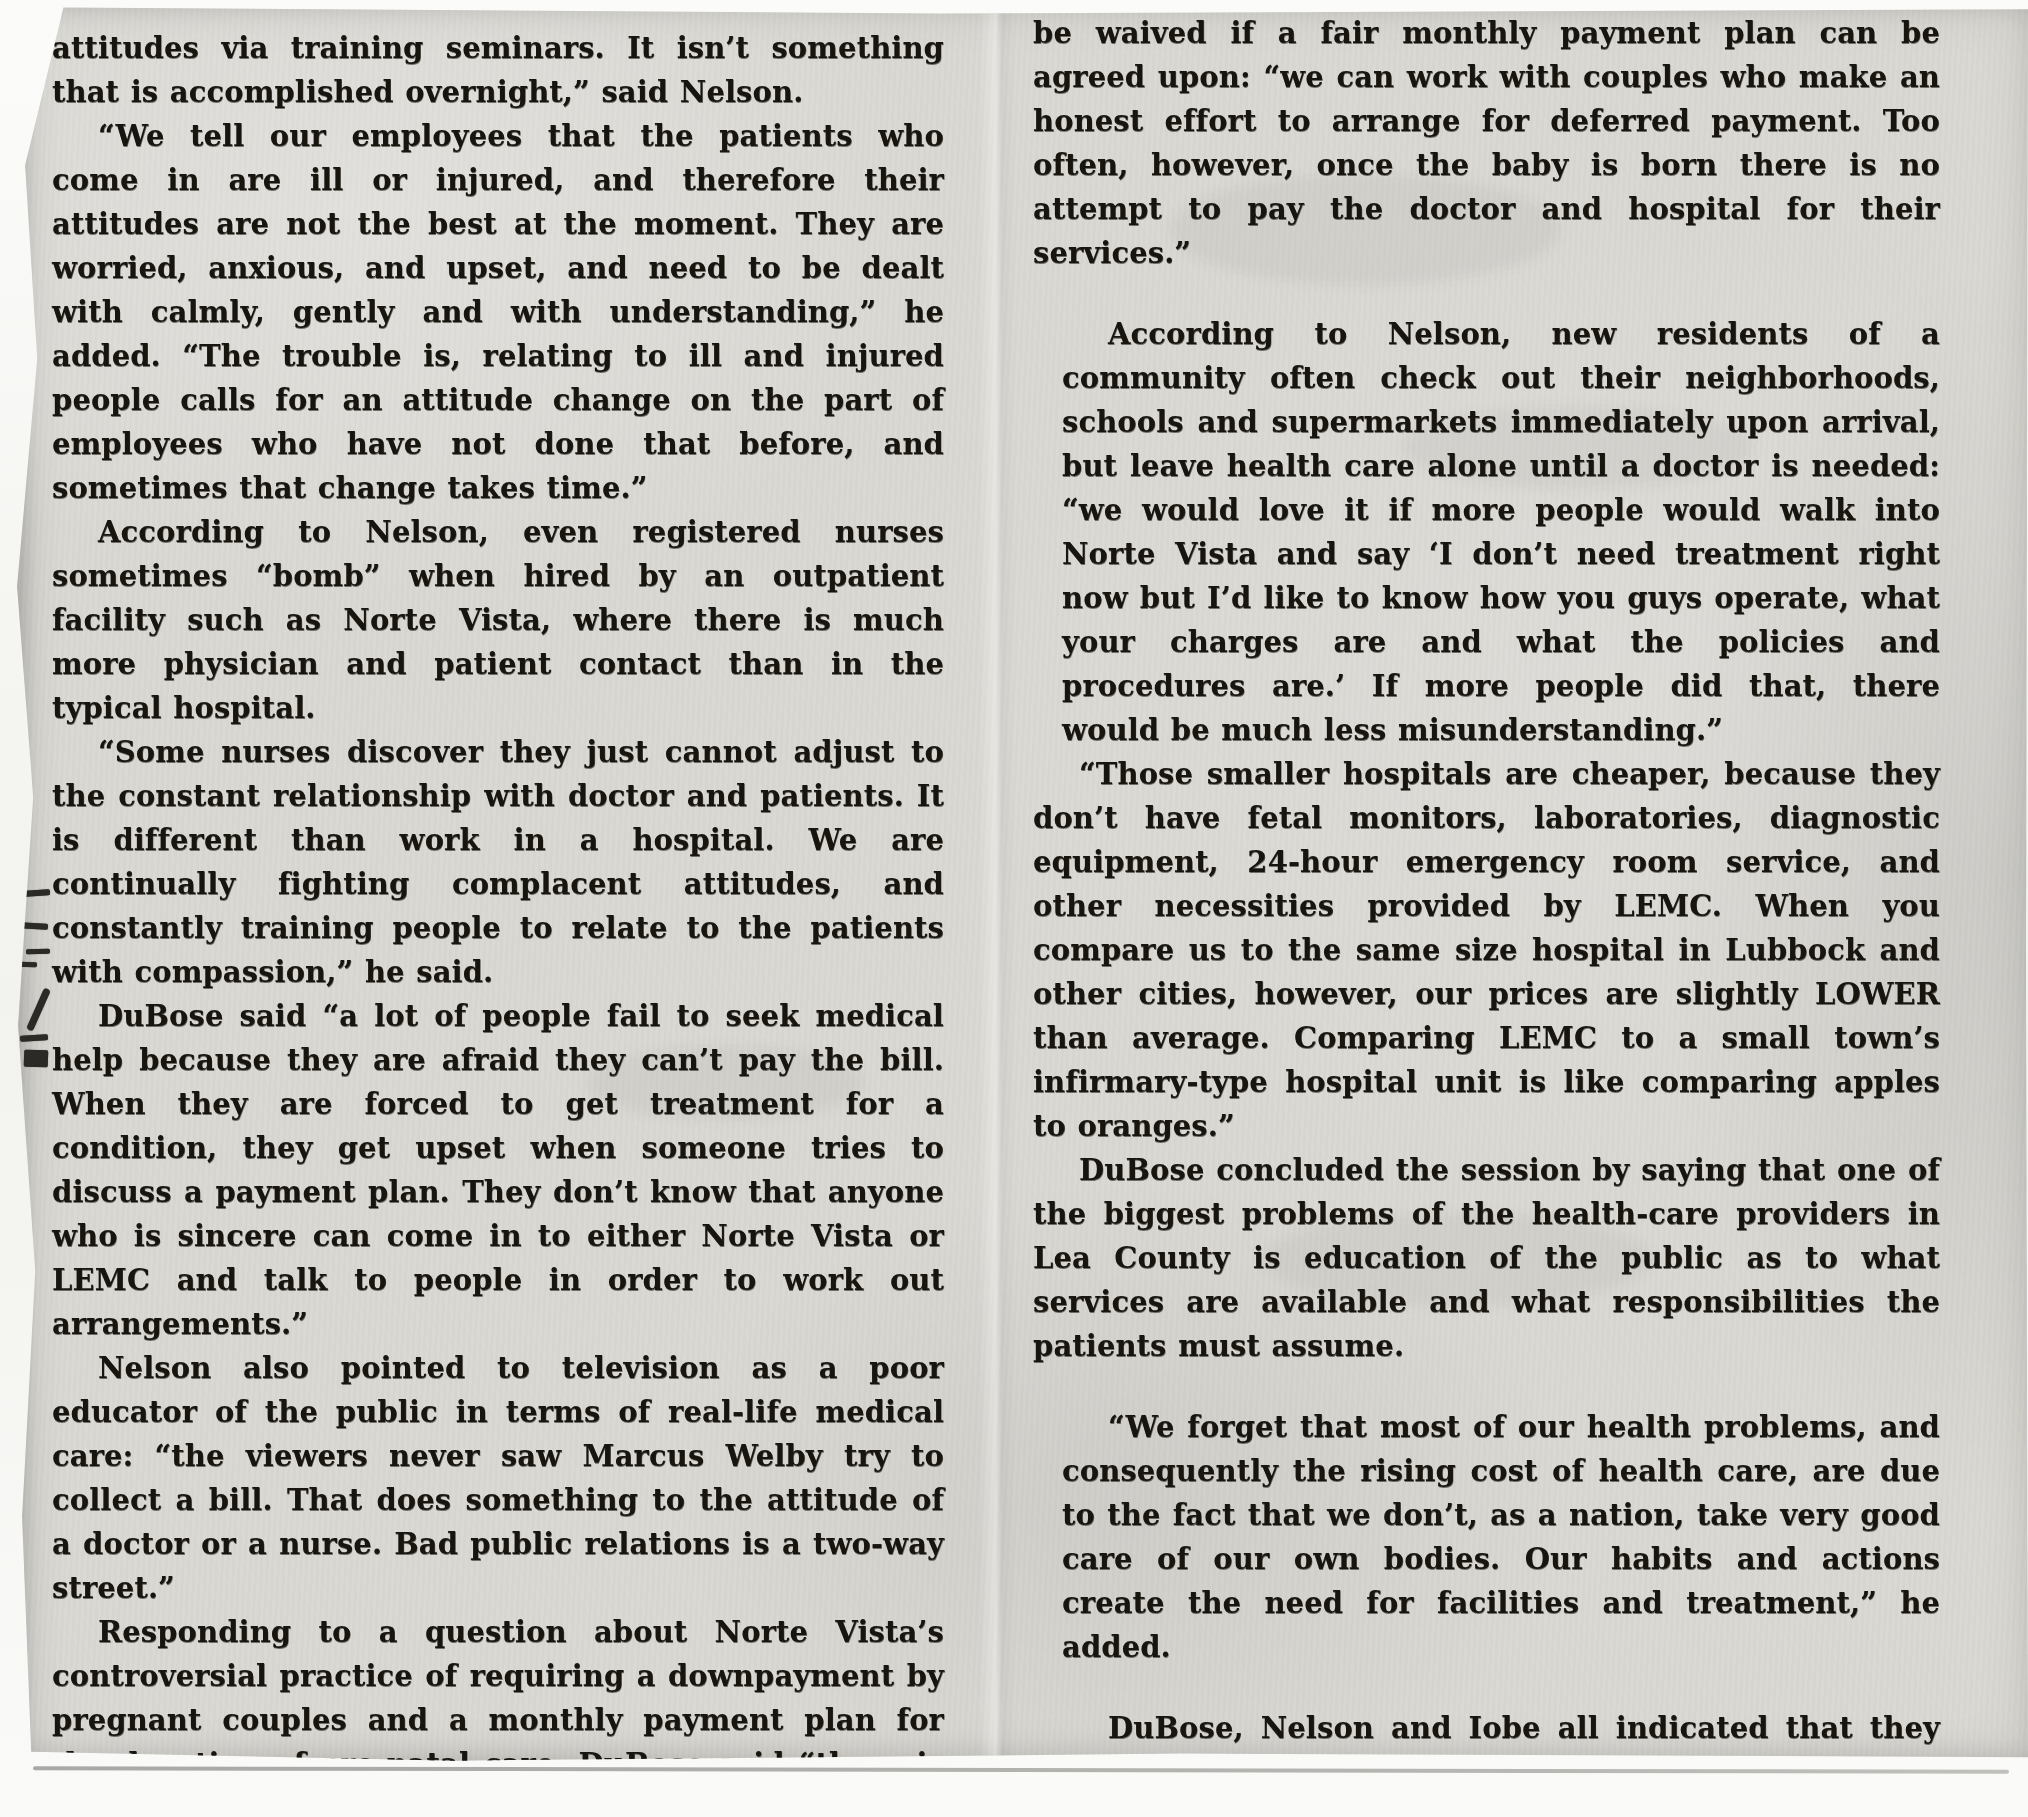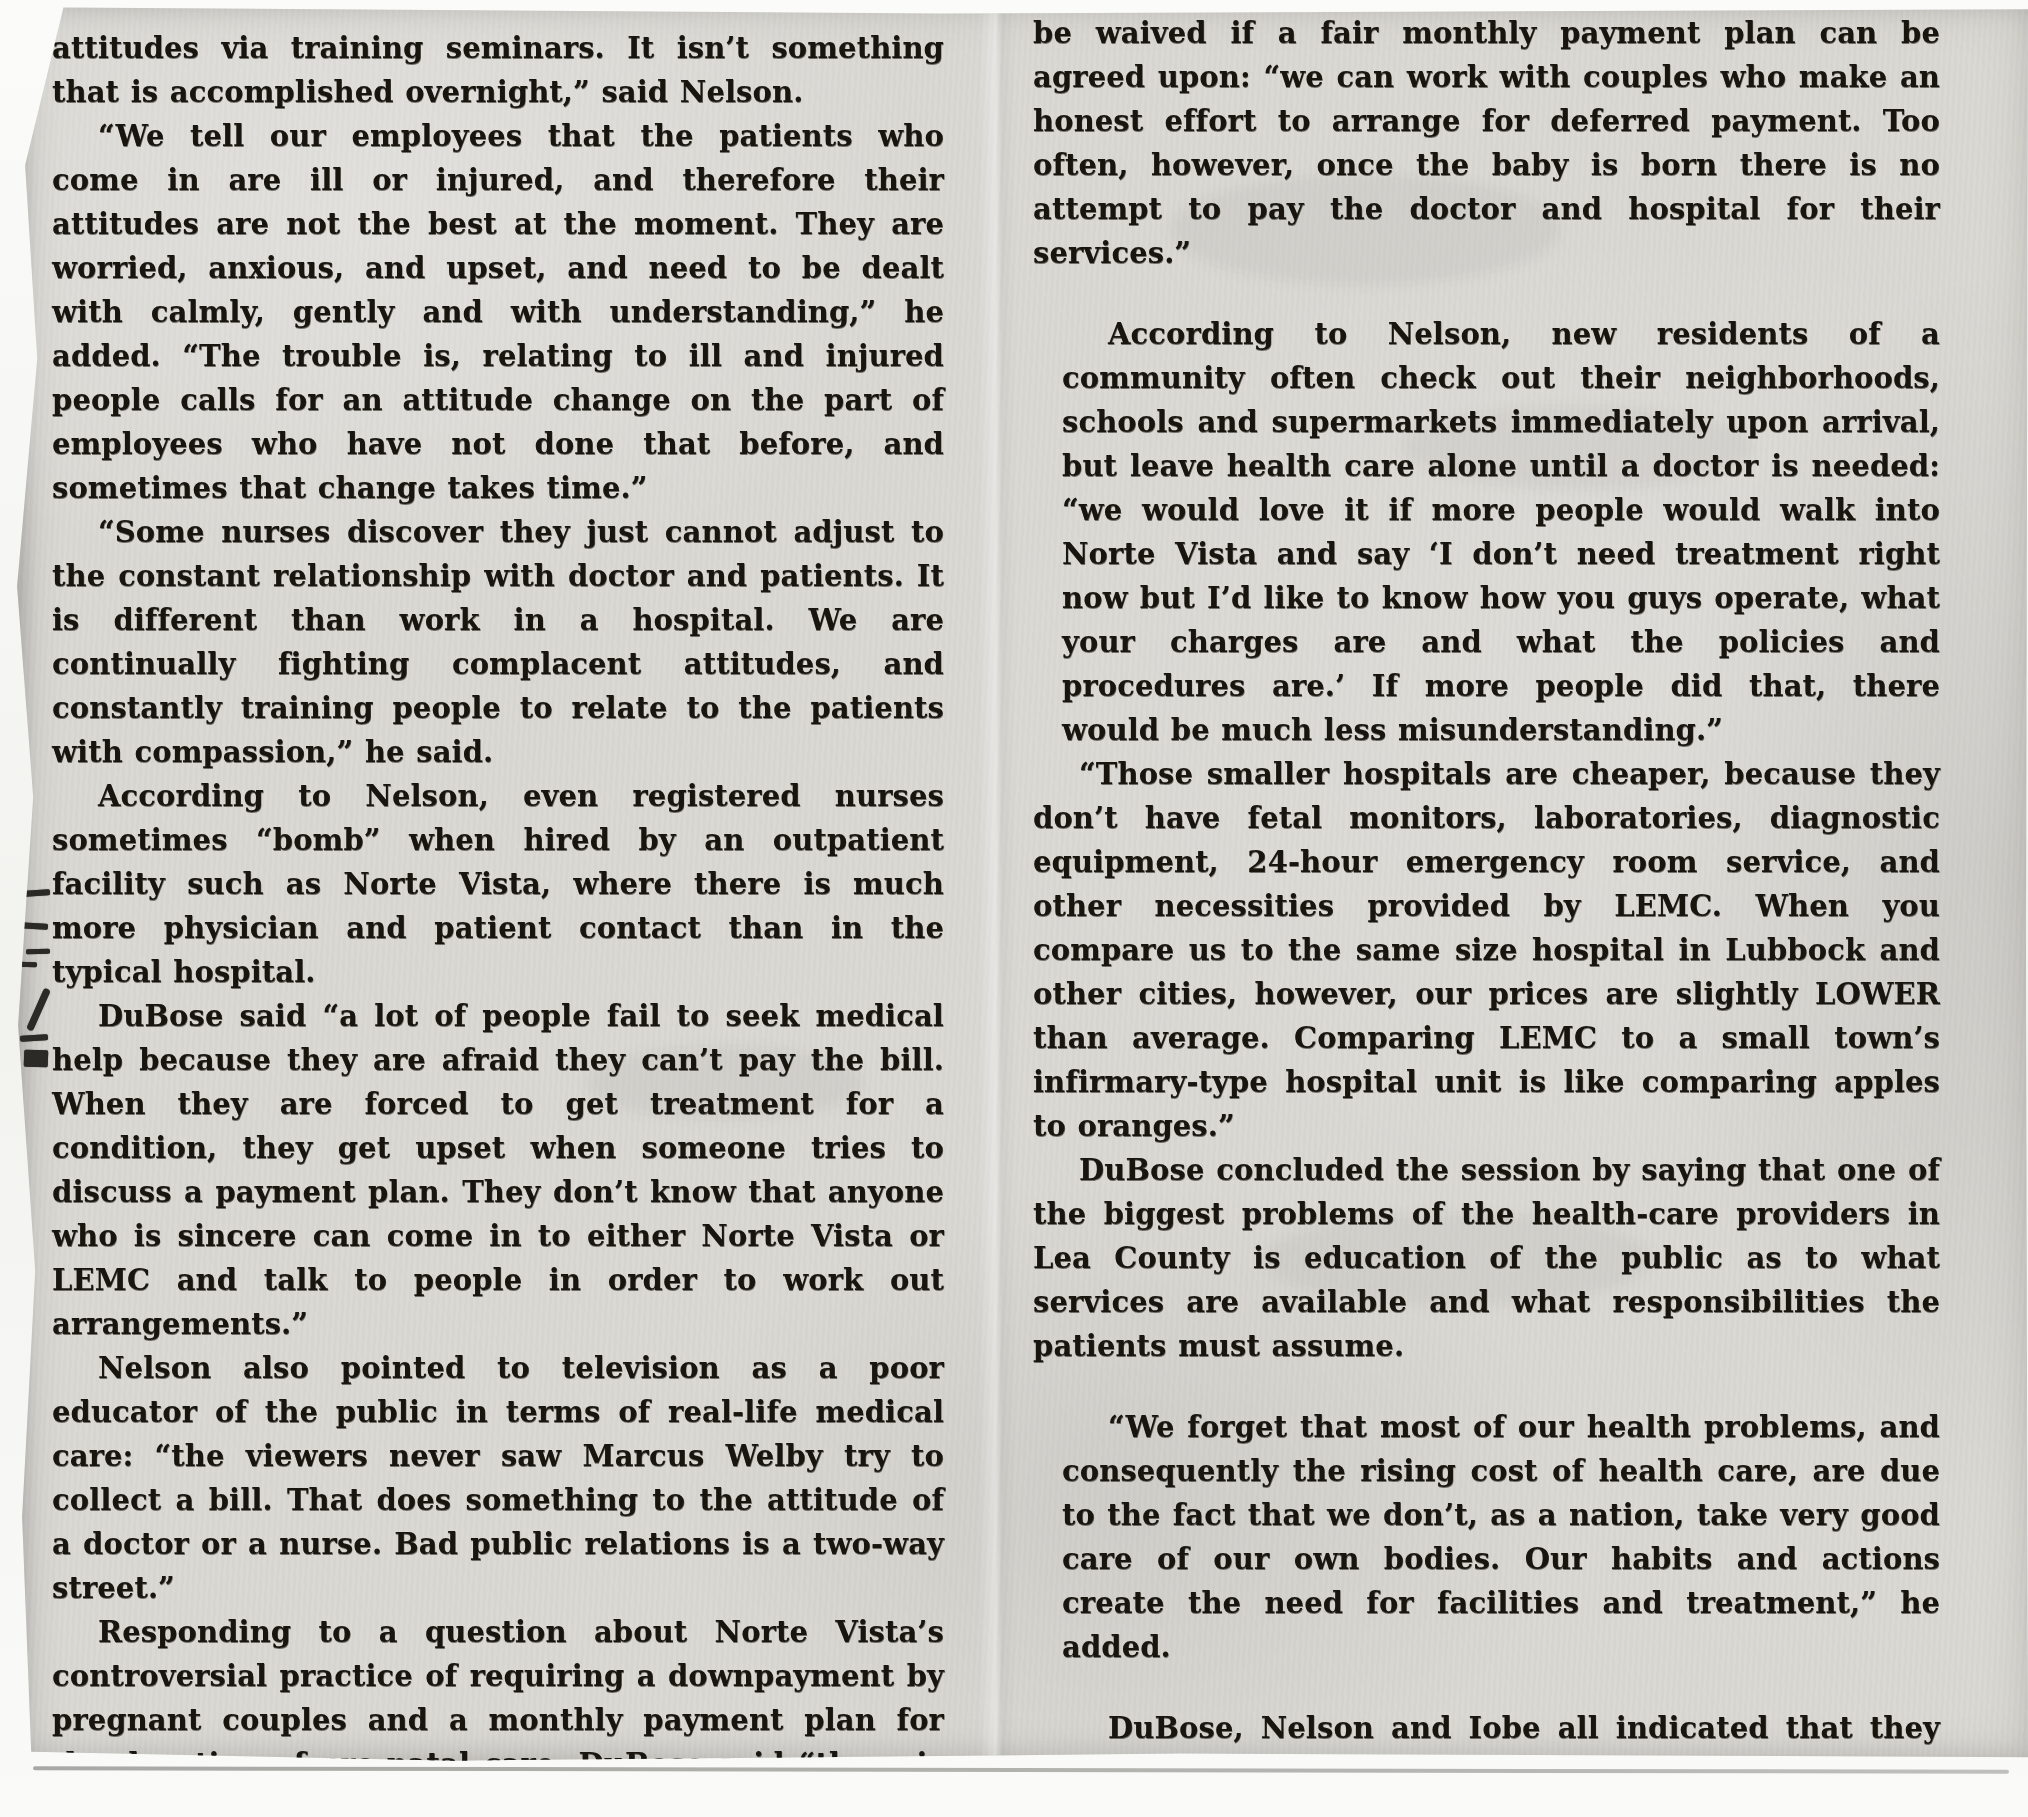--- a/index.html
+++ b/index.html
@@ -103,22 +103,22 @@
     <div id="gutter-crease"></div>
 
     <div class="ghost" id="ghost-1"></div>
     <div class="ghost" id="ghost-2"></div>
     <div class="ghost" id="ghost-3"></div>
     <div class="ghost" id="ghost-4"></div>
 
     <div class="column" id="left-column">
       <p class="para">attitudes via training seminars. It isn’t something that is accomplished overnight,” said Nelson.</p>
       <p class="para indent">“We tell our employees that the patients who come in are ill or injured, and therefore their attitudes are not the best at the moment. They are worried, anxious, and upset, and need to be dealt with calmly, gently and with understanding,” he added. “The trouble is, relating to ill and injured people calls for an attitude change on the part of employees who have not done that before, and sometimes that change takes time.”</p>
+      <p class="para indent">According to Nelson, even registered nurses sometimes “bomb” when hired by an outpatient facility such as Norte Vista, where there is much more physician and patient contact than in the typical hospital.</p>
       <p class="para indent">“Some nurses discover they just cannot adjust to the constant relationship with doctor and patients. It is different than work in a hospital. We are continually fighting complacent attitudes, and constantly training people to relate to the patients with compassion,” he said.</p>
-      <p class="para indent">According to Nelson, even registered nurses sometimes “bomb” when hired by an outpatient facility such as Norte Vista, where there is much more physician and patient contact than in the typical hospital.</p>
       <p class="para indent">DuBose said “a lot of people fail to seek medical help because they are afraid they can’t pay the bill. When they are forced to get treatment for a condition, they get upset when someone tries to discuss a payment plan. They don’t know that anyone who is sincere can come in to either Norte Vista or LEMC and talk to people in order to work out arrangements.”</p>
       <p class="para indent">Nelson also pointed to television as a poor educator of the public in terms of real-life medical care: “the viewers never saw Marcus Welby try to collect a bill. That does something to the attitude of a doctor or a nurse. Bad public relations is a two-way street.”</p>
       <p class="para indent">Responding to a question about Norte Vista’s controversial practice of requiring a downpayment by pregnant couples and a monthly payment plan for the duration of pre-natal care, DuBose said “there is a tremendous bad debt problem with obstetric patients. The theory behind the downpayment is that couples have nine months to plan for the birth, and to budget for the cost of delivery and hospitalization. The parents will be much happier and less pressured if, at the time of birth, most of the charges are already paid.”</p>
     </div>
 
     <div class="column" id="right-column">
       <p class="para">be waived if a fair monthly payment plan can be agreed upon: “we can work with couples who make an honest effort to arrange for deferred payment. Too often, however, once the baby is born there is no attempt to pay the doctor and hospital for their services.”</p>
       <p class="para indent gap">According to Nelson, new residents of a community often check out their neighborhoods, schools and supermarkets immediately upon arrival, but leave health care alone until a doctor is needed: “we would love it if more people would walk into Norte Vista and say ‘I don’t need treatment right now but I’d like to know how you guys operate, what your charges are and what the policies and procedures are.’ If more people did that, there would be much less misunderstanding.”</p>
       <p class="para indent">“Those smaller hospitals are cheaper, because they don’t have fetal monitors, laboratories, diagnostic equipment, 24-hour emergency room service, and other necessities provided by LEMC. When you compare us to the same size hospital in Lubbock and other cities, however, our prices are slightly LOWER than average. Comparing LEMC to a small town’s infirmary-type hospital unit is like comparing apples to oranges.”</p>
       <p class="para indent">DuBose concluded the session by saying that one of the biggest problems of the health-care providers in Lea County is education of the public as to what services are available and what responsibilities the patients must assume.</p>

